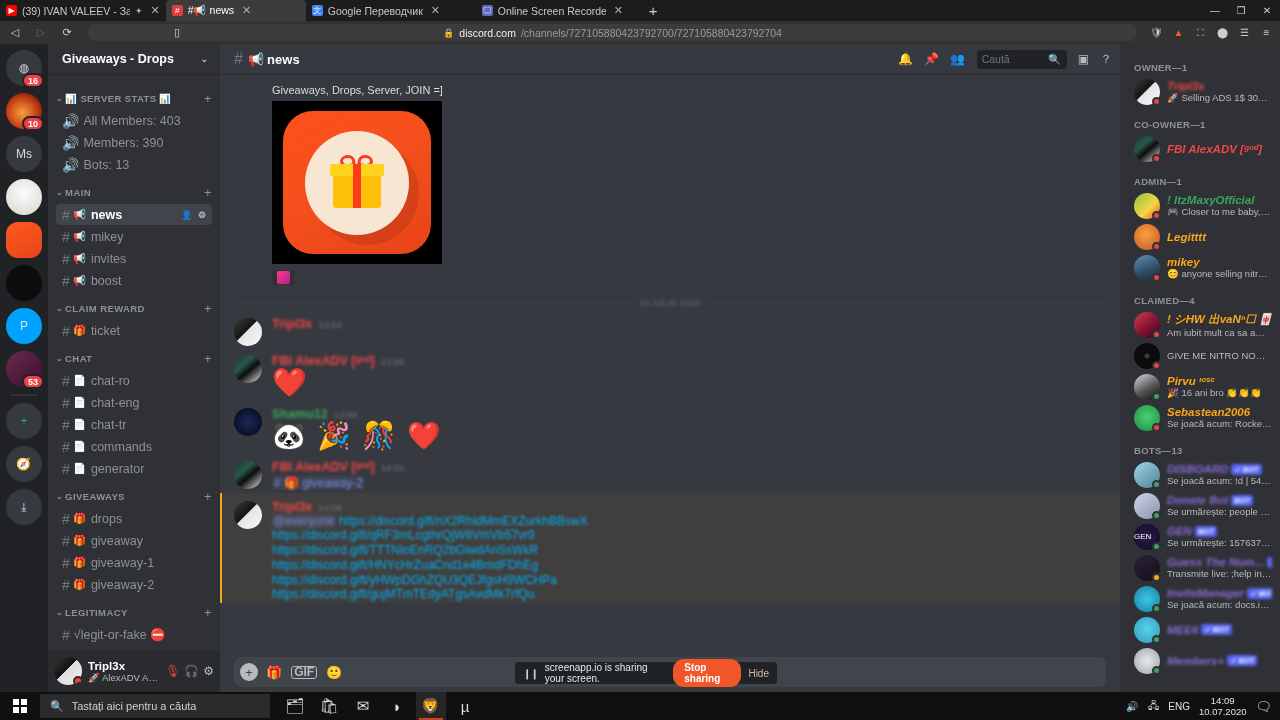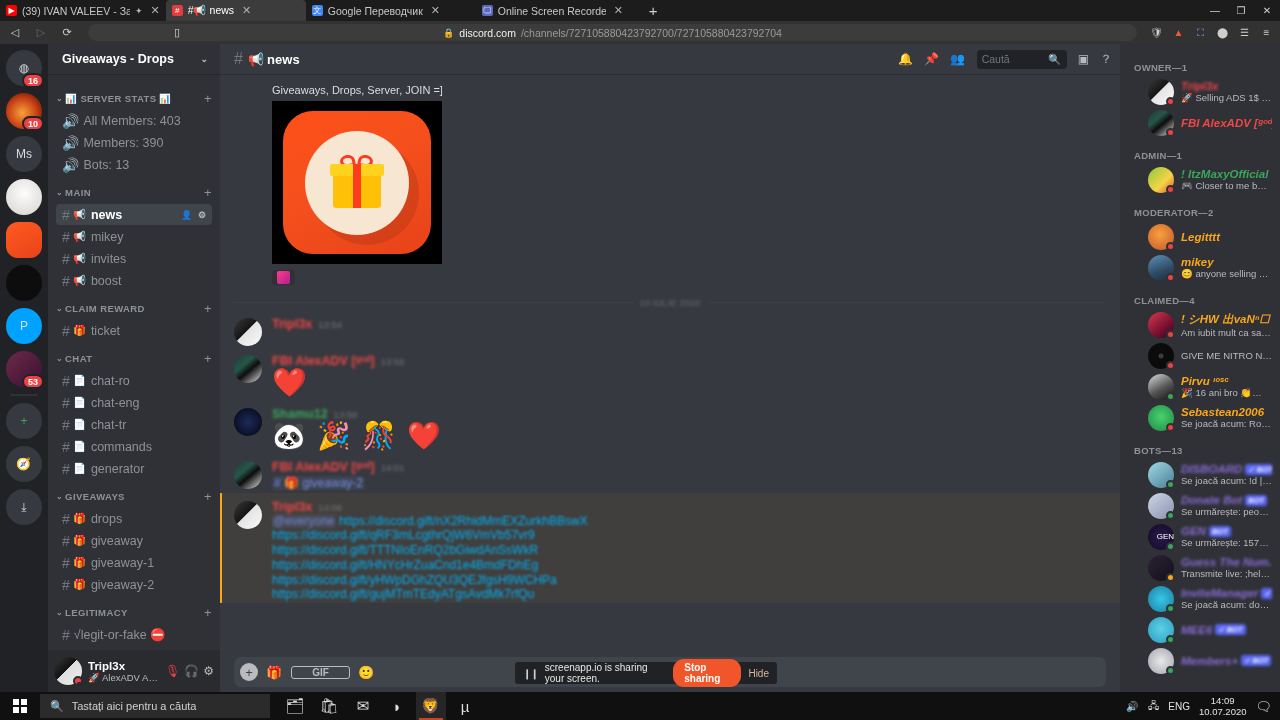--- a/index.html
+++ b/index.html
@@ -177,31 +177,31 @@
 
   .composer { padding: 0 14px 0 14px; flex: 0 0 40px; display: flex; align-items: center; }
   .composer-box { flex: 1; height: 30px; background: #40444b; border-radius: 7px;
     display: flex; align-items: center; padding: 0 8px 0 6px; gap: 8px; }
   .plusbtn { width: 18px; height: 18px; border-radius: 50%; background: #b9bbbe;
     color: #40444b; display: flex; align-items: center; justify-content: center;
     font-size: 13px; line-height: 1; flex: 0 0 18px; }
   .composer-ph { flex: 1; color: #72767d; font-size: 12px; display:flex;
     align-items:center; gap:3px; filter: blur(.7px); }
   .comp-icons { display: flex; align-items: center; gap: 9px; color: #b9bbbe; font-size: 13px; }
-  .gifbtn { font-size: 10px; font-weight: bold; border: 1.5px solid #b9bbbe;
-    border-radius: 3px; padding: 0 20px; line-height: 11px; }
+  .gifbtn { font-size: 12px; font-weight: bold; border: 1.5px solid #b9bbbe;
+    border-radius: 3px; padding: 0 2px; line-height: 11px; }
 
   
   .members { width: 160px; background: #2f3136; overflow: hidden; padding: 6px 0 0 0; }
   .mcat { padding: 12px 8px 3px 14px; font-size: 9.5px; font-weight: bold;
     color: #8e9297; letter-spacing: .3px; }
   .member { display: flex; align-items: center; gap: 7px; padding: 1px 8px 1px 14px;
     height: 31px; }
   .mav { width: 26px; height: 26px; border-radius: 50%; flex: 0 0 26px; position: relative;
-    display:flex; align-items:center; justify-content:flex-end; font-size:8px; color:#fff;margin-left:14px;}
+    display:flex; align-items:center; justify-content:flex-start; font-size:8px; color:#fff;}
   .mav .st { position: absolute; right: -1px; bottom: -1px; width: 9px; height: 9px;
     border-radius: 50%; border: 2px solid #2f3136; }
   .st.dnd { background: #ed4245; }
   .st.on { background: #3ba55d; }
   .st.idle { background: #faa61a; }
   .mcol { min-width: 0; flex: 1; }
   .mnm { font-size: 11.5px; font-weight: 600; white-space: nowrap; overflow: hidden;
     text-overflow: ellipsis; display: flex; align-items: center; gap: 3px; font-style: italic; }
   .mst { font-size: 9.5px; color: #b9bbbe; white-space: nowrap; overflow: hidden;
     text-overflow: ellipsis; }
@@ -625,39 +625,39 @@
         <div class="mcat">OWNER—1</div>
         <div class="member">
           <div class="mav" style="background:linear-gradient(135deg,#3a3a3a 0%,#151515 45%,#e4e4e4 47%,#fafafa 100%)">
             <span class="st dnd"></span>
           </div>
           <div class="mcol">
             <div class="mnm blurname" style="color:#f04747">Tripl3x</div>
             <div class="mst">🚀 Selling ADS 1$ 30+JOIN</div>
           </div>
         </div>
+        <div class="mcat">CO-OWNER—1</div>
         <div class="member">
           <div class="mav" style="background:linear-gradient(140deg,#1d3b34 0%,#27564a 35%,#0d0d0d 55%,#e8e8e8 100%)">
             <span class="st dnd"></span>
           </div>
           <div class="mcol">
             <div class="mnm" style="color:#f04747">FBI AlexADV [ᵍᵒᵈ]</div>
           </div>
         </div>
         <div class="mcat">ADMIN—1</div>
         <div class="member">
           <div class="mav" style="background:linear-gradient(135deg,#8ec63f,#f5d547 60%,#e04b2a)">
             <span class="st dnd"></span>
           </div>
           <div class="mcol">
             <div class="mnm" style="color:#3ba55d">! ItzMaxyOfficial</div>
             <div class="mst">🎮 Closer to me baby, I won't ...</div>
           </div>
         </div>
-        <div class="mcat">MODERATOR—2</div>
         <div class="member">
           <div class="mav" style="background:radial-gradient(circle at 45% 40%,#f9a03f,#c0562a)">
             <span class="st dnd"></span>
           </div>
           <div class="mcol">
             <div class="mnm" style="color:#faa61a">Legitttt</div>
           </div>
         </div>
         <div class="member">
           <div class="mav" style="background:linear-gradient(160deg,#5b8fb9,#2e4a63 60%,#1d2b36)">

